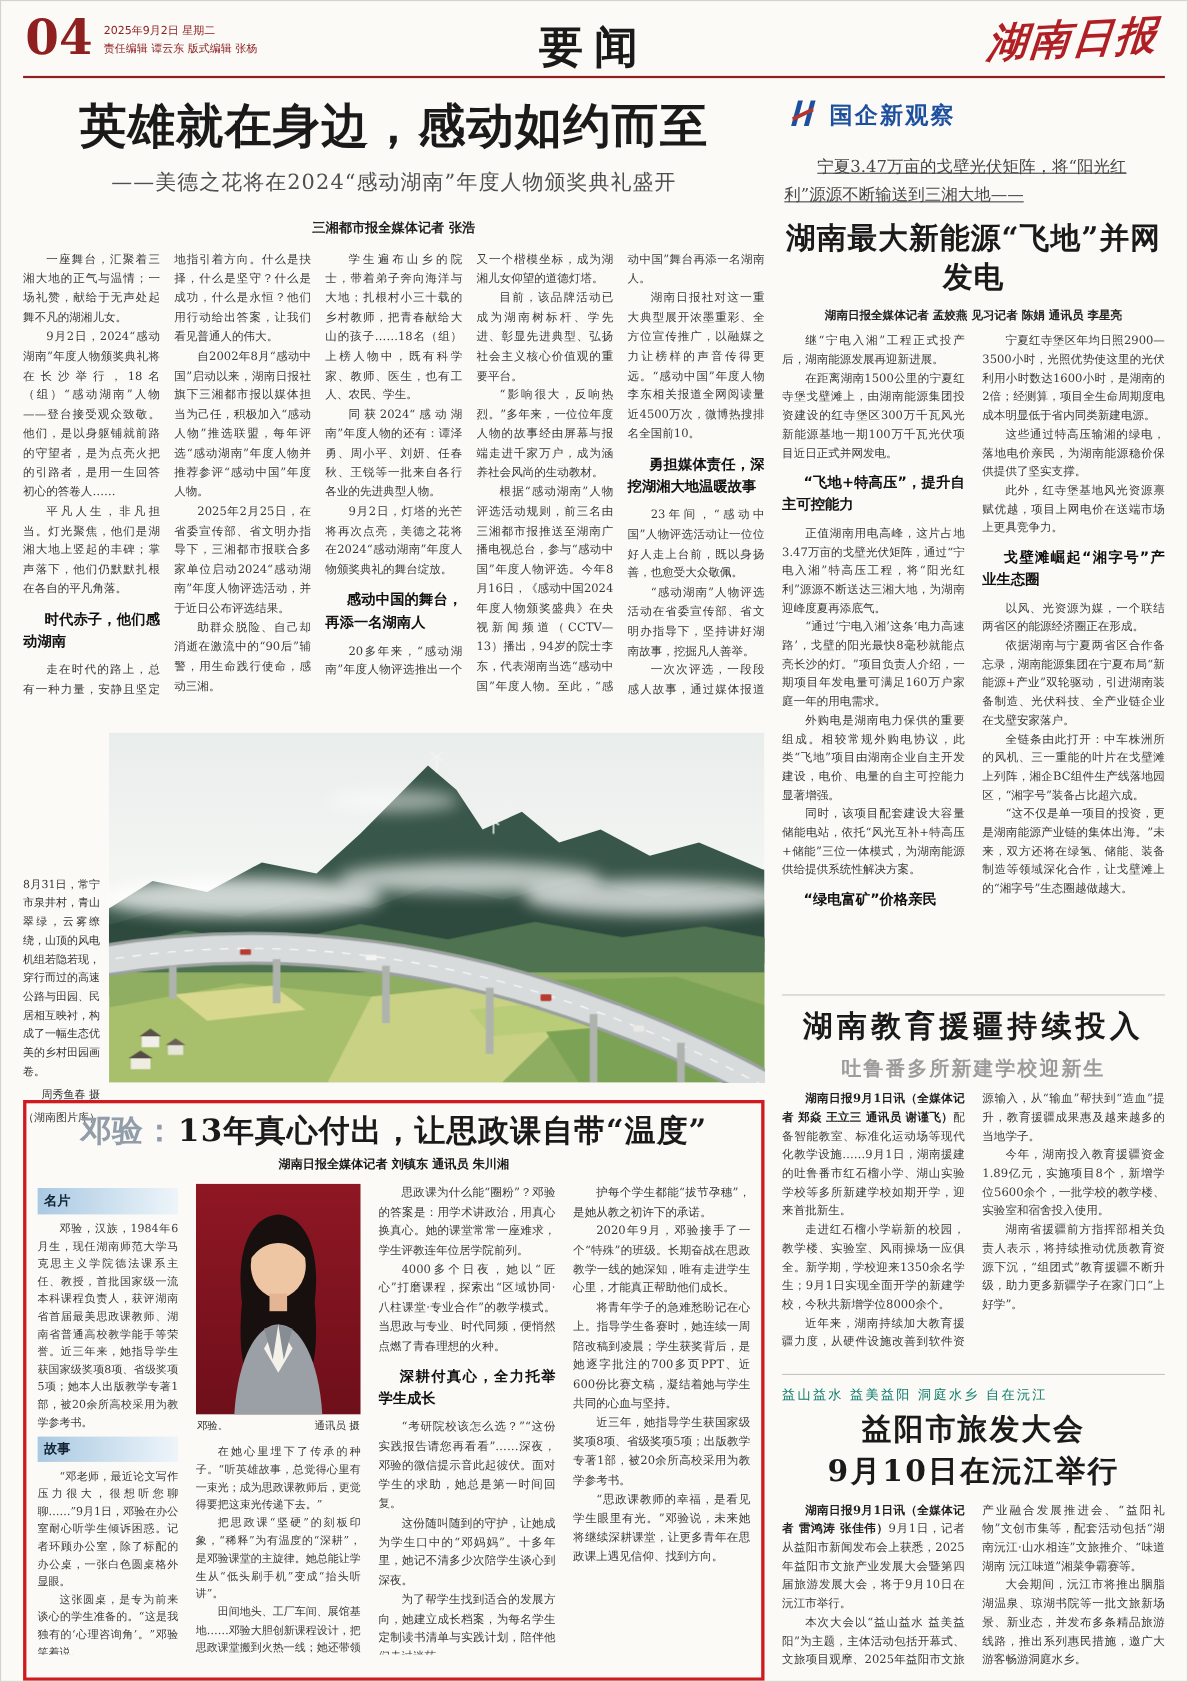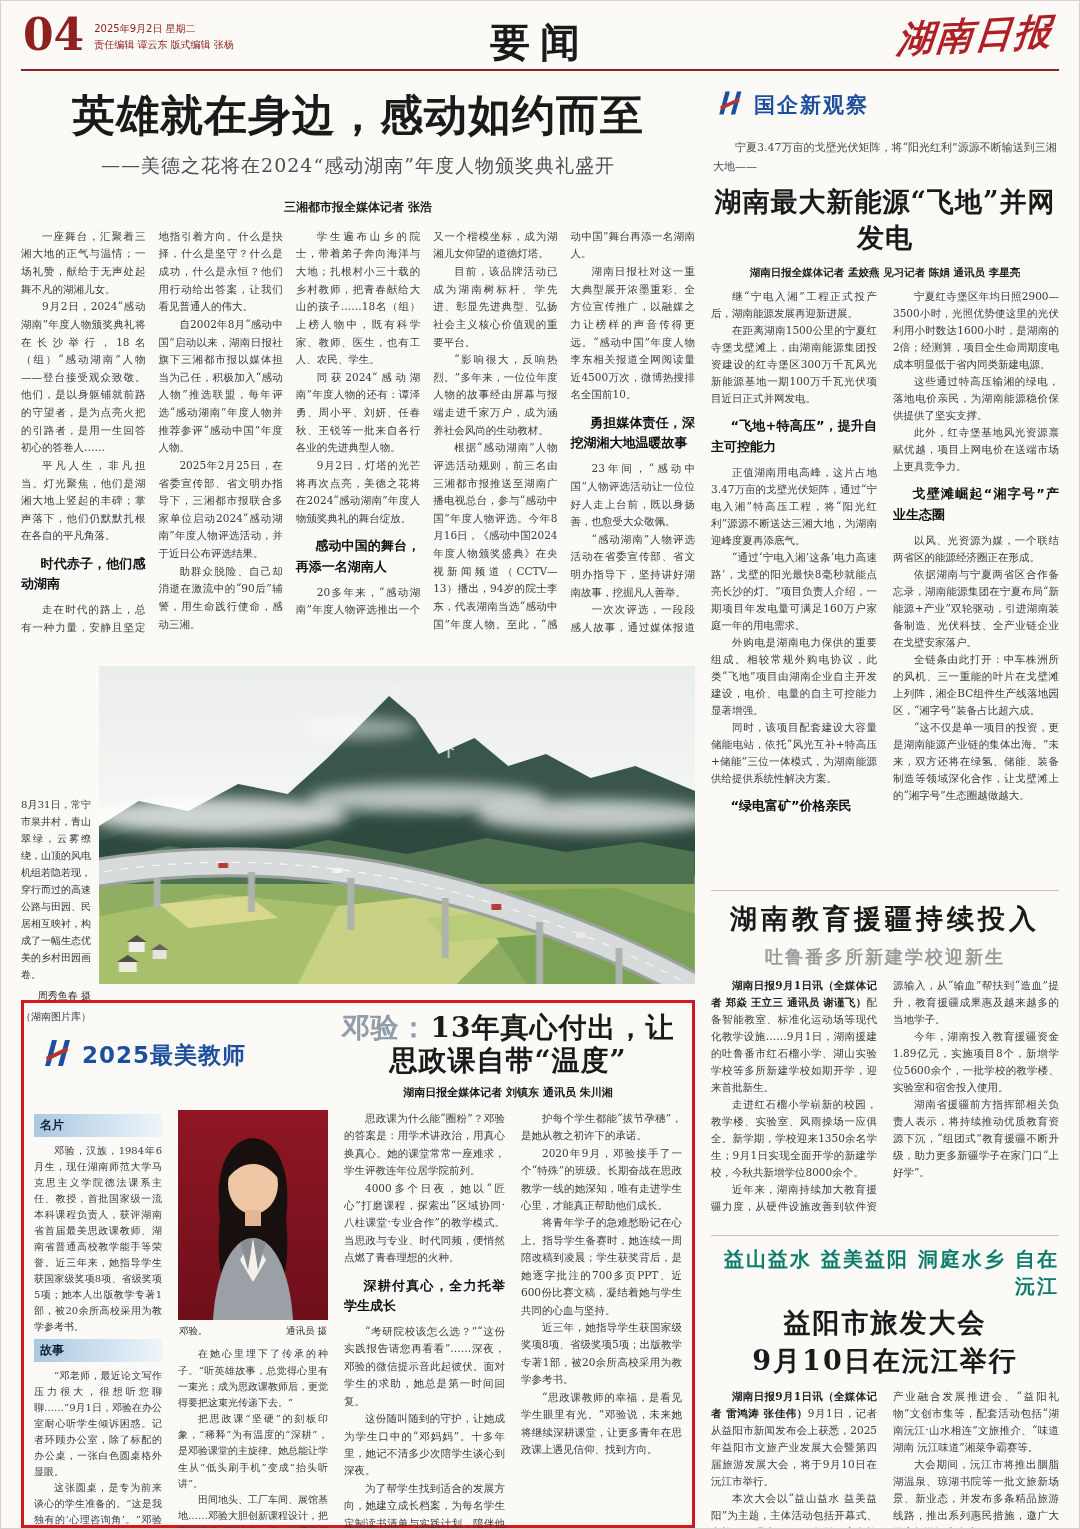--- a/index.html
+++ b/index.html
@@ -64,30 +64,30 @@
   .profile-col .body-p{font-size:10px;}
   .portrait-col{width:150px;flex:none;font-size:10px;line-height:1.62;color:var(--body_ink);text-align:justify;overflow:hidden;}
   .portrait-col svg{width:150px;height:210px;display:block;}
   .portrait-cap{display:flex;justify-content:space-between;font-size:9.5px;color:#333;margin:3px 1px 8px;}
   .tcol{flex:1;min-width:0;font-size:10.5px;line-height:1.66;color:var(--body_ink);text-align:justify;overflow:hidden;}
 
   
   .badge-row{display:flex;align-items:center;gap:9px;padding:2px 0 0 2px;}
   .badge-text{font-size:21px;font-weight:900;color:var(--badge_blue);letter-spacing:2px;
         font-family:"DejaVu Sans","Liberation Sans",sans-serif;}
-  .kicker{margin:16px 2px 8px;font-size:11px;line-height:1.7;color:#474747;text-indent:2em;}
+  .kicker{margin:16px 2px 8px;font-size:15px;line-height:1.7;color:#474747;text-indent:2em;text-decoration:underline;}
   .soe-headline{margin:4px 0 0;text-align:center;font-size:27px;font-weight:900;letter-spacing:1px;}
   .r-byline{margin:10px 0 8px;text-align:center;font-size:10.5px;font-weight:bold;color:#222;}
   .cols-2{column-count:2;column-gap:16px;font-size:10.5px;line-height:1.62;text-align:justify;color:var(--body_ink);}
   .soe-body{height:590px;overflow:hidden;}
   .zone-rule{border:none;border-top:1px solid #c7c4be;margin:12px 0 10px;}
   .edu-headline{margin:2px 0 0;text-align:center;font-size:27px;font-weight:900;letter-spacing:4px;}
   .edu-dek{margin:8px 0 8px;text-align:center;font-size:18px;font-weight:700;color:#9c9c9c;letter-spacing:2px;}
   .edu-body{height:246px;overflow:hidden;}
-  .eyebrow{margin:2px 0 4px;text-align:right;font-size:20px;font-weight:700;color:var(--eyebrow_teal);letter-spacing:2px;
+  .eyebrow{margin:2px 0 4px;text-align:left;font-size:12px;font-weight:400;color:var(--eyebrow_teal);letter-spacing:2px;
         font-family:"DejaVu Sans","Liberation Sans",sans-serif;}
   .yy-headline{margin:2px 0 8px;text-align:center;font-size:27px;font-weight:900;line-height:1.4;letter-spacing:2px;}
   .yy-body{height:168px;overflow:hidden;}
 </style>
 </head>
 <body>
 
 <div class="page">
 
   <header class="masthead">
@@ -209,30 +209,20 @@
                 <rect x="395" y="238" width="10" height="6" rx="1" fill="#b63b30"></rect>
                 <rect x="480" y="266" width="10" height="6" rx="1" fill="#e9e9e6"></rect>
               </g>
             </g>
           </svg>
         </div>
       </figure>
 
       <section class="teacher-box">
         <div class="teacher-head">
-          <div class="t-badge">
-            <span>
-              <svg width="36" height="36" viewBox="0 0 36 36">
-                <polygon points="7,31 14,5 19,5 12,31" fill="#1d4f9e"></polygon>
-                <polygon points="20,31 27,5 32,5 25,31" fill="#1d4f9e"></polygon>
-                <polygon points="8,22 29,12 30,16 9,26" fill="#b5342c"></polygon>
-              </svg>
-            </span>
-            <span class="t-badge-text">2025最美教师</span>
-          </div>
           <div class="t-head-main">
             <h2 class="t-headline"><span class="prefix">邓验：</span><span>13年真心付出，让思政课自带“温度”</span></h2>
             <p class="t-byline">湖南日报全媒体记者 刘镇东 通讯员 朱川湘</p>
           </div>
         </div>
         <div class="teacher-body">
           <aside class="profile-col">
             <div class="band">名片</div>
             <p class="body-p">邓验，汉族，1984年6月生，现任湖南师范大学马克思主义学院德法课系主任、教授，首批国家级一流本科课程负责人，获评湖南省首届最美思政课教师、湖南省普通高校教学能手等荣誉。近三年来，她指导学生获国家级奖项8项、省级奖项5项；她本人出版教学专著1部，被20余所高校采用为教学参考书。</p>
             <div class="band">故事</div>

